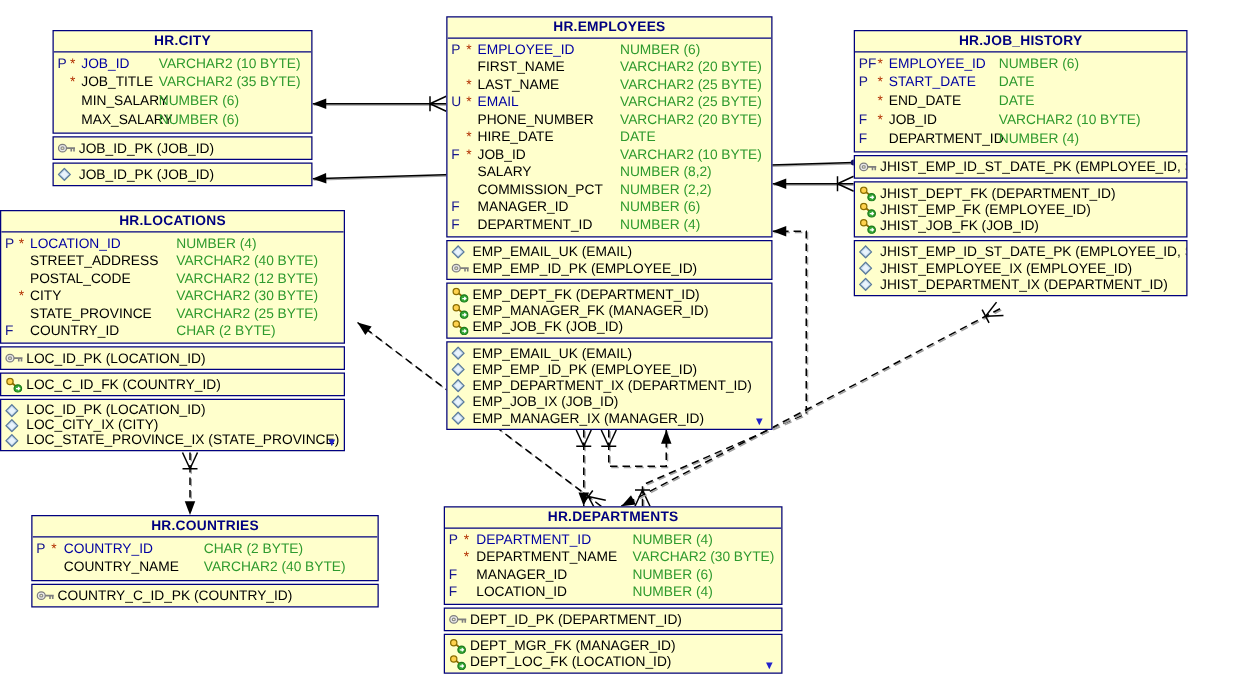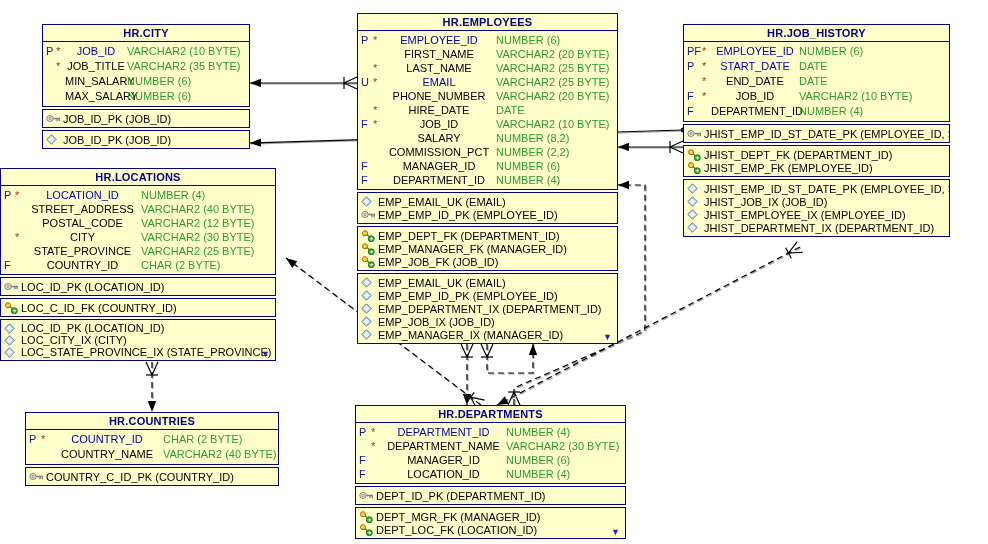--- a/index.html
+++ b/index.html
@@ -9,41 +9,41 @@
   .tbl{position:absolute;z-index:1;}
   .box{position:relative;border:1px solid #000080;background:#ffffcc;overflow:hidden;white-space:nowrap;}
   .box + .box{margin-top:2px;}
   .ttl{height:16px;line-height:16px;text-align:center;font-weight:bold;color:#000080;
        border-bottom:1px solid #000080;letter-spacing:.2px;}
   .cols{padding:2px 0;}
   .crow{display:flex;height:14px;line-height:14px;}
   #t-jobs .crow,#t-jh .crow,#t-cty .crow{height:15px;line-height:15px;}
   .fl{flex:none;margin-left:3px;color:#16168e;}
   .st{flex:none;color:#b23000;}
-  .nm{flex:none;color:#000;text-align:center;}
+  .nm{flex:none;color:#000;}
   .nm.pk{color:#0000a2;}
   .ty{flex:none;color:#2e9a2e;}
   #t-jobs .fl{width:10px}#t-jobs .st{width:9px}#t-jobs .nm{width:62px}
   #t-emp  .fl{width:12px}#t-emp  .st{width:9px}#t-emp  .nm{width:114px}
   #t-jh   .fl{width:15px}#t-jh   .st{width:9px}#t-jh   .nm{width:88px}
   #t-loc  .fl{width:11px}#t-loc  .st{width:9px}#t-loc  .nm{width:117px}
   #t-cty  .fl{width:12px}#t-cty  .st{width:10px}#t-cty .nm{width:112px}
   #t-dep  .fl{width:12px}#t-dep  .st{width:10px}#t-dep .nm{width:125px}
   .keys,.fks,.idx{padding:2px 0;}
   .krow{display:flex;align-items:center;height:13px;padding-left:3px;}
   #t-loc .idx .krow{height:12px;}
   .kic{flex:none;width:17px;display:inline-flex;align-items:center;}
   .ktx{flex:none;color:#000;}
   .more{position:absolute;right:5px;bottom:1px;color:#2121cc;font-size:9px;line-height:9px;}
   
   #t-jobs{left:42px;top:24px;width:208px;}
   #t-emp {left:357px;top:13px;width:261px;border-radius:18px;}
   #t-jh  {left:683px;top:24px;width:267px;}
   #t-loc {left:0;top:168px;width:276px;}
-  #t-cty {left:25px;top:412px;width:254px;}
+  #t-cty {left:25px;top:412px;width:278px;}
   #t-dep {left:355px;top:405px;width:271px;}
 </style>
 </head>
 <body>
 
 <div class="canvas">
   <svg id="rels" width="988" height="544">
       <g>
         <polyline points="358,84 251,84" fill="none" stroke="#a0a0a0" stroke-width="1.2"></polyline>
         <polyline points="357,83 250,83" fill="none" stroke="#000000" stroke-width="1.2"></polyline>
@@ -413,39 +413,41 @@
           <span class="kic">
             <svg width="14" height="12" viewBox="0 0 14 12">
               <circle cx="4" cy="3.2" r="2.5" fill="#ffd24d" stroke="#8a6d00"></circle>
               <path d="M5.8 4.6 L11.5 9.2 M9 6.8 L7.8 8.6 M10.8 8.2 L9.6 10" stroke="#8a6d00" stroke-width="1.3" fill="none"></path>
               <circle cx="10.3" cy="8.8" r="3" fill="#35a835" stroke="#1d7a1d"></circle>
               <path d="M8.8 8.8 h2.6 M10.4 7.6 l1.3 1.2 -1.3 1.2" stroke="#ffffff" stroke-width="1" fill="none"></path>
             </svg>
           </span>
           <span class="ktx">JHIST_EMP_FK (EMPLOYEE_ID)</span>
         </div>
+        <div class="krow">
+          <span class="kic">
+            <svg width="14" height="12" viewBox="0 0 14 12">
+              <circle cx="4" cy="3.2" r="2.5" fill="#ffd24d" stroke="#8a6d00"></circle>
+              <path d="M5.8 4.6 L11.5 9.2 M9 6.8 L7.8 8.6 M10.8 8.2 L9.6 10" stroke="#8a6d00" stroke-width="1.3" fill="none"></path>
+              <circle cx="10.3" cy="8.8" r="3" fill="#35a835" stroke="#1d7a1d"></circle>
+              <path d="M8.8 8.8 h2.6 M10.4 7.6 l1.3 1.2 -1.3 1.2" stroke="#ffffff" stroke-width="1" fill="none"></path>
+            </svg>
+          </span>
+          <span class="ktx">JHIST_JOB_FK (JOB_ID)</span>
+        </div>
       </div>
     <div class="box idx">
         <div class="krow">
           <span class="kic">
             <svg width="11" height="11" viewBox="0 0 11 11">
               <polygon points="5.5,0.8 10.2,5.5 5.5,10.2 0.8,5.5" fill="#c8dcEF" stroke="#5b7b9c"></polygon>
               <polygon points="5.5,2.6 8.4,5.5 5.5,8.4 2.6,5.5" fill="#e9f3fc"></polygon>
             </svg>
           </span>
           <span class="ktx">JHIST_EMP_ID_ST_DATE_PK (EMPLOYEE_ID, STA</span>
-        </div>
-        <div class="krow">
-          <span class="kic">
-            <svg width="11" height="11" viewBox="0 0 11 11">
-              <polygon points="5.5,0.8 10.2,5.5 5.5,10.2 0.8,5.5" fill="#c8dcEF" stroke="#5b7b9c"></polygon>
-              <polygon points="5.5,2.6 8.4,5.5 5.5,8.4 2.6,5.5" fill="#e9f3fc"></polygon>
-            </svg>
-          </span>
-          <span class="ktx">JHIST_JOB_IX (JOB_ID)</span>
         </div>
         <div class="krow">
           <span class="kic">
             <svg width="11" height="11" viewBox="0 0 11 11">
               <polygon points="5.5,0.8 10.2,5.5 5.5,10.2 0.8,5.5" fill="#c8dcEF" stroke="#5b7b9c"></polygon>
               <polygon points="5.5,2.6 8.4,5.5 5.5,8.4 2.6,5.5" fill="#e9f3fc"></polygon>
             </svg>
           </span>
           <span class="ktx">JHIST_EMPLOYEE_IX (EMPLOYEE_ID)</span>
         </div>

